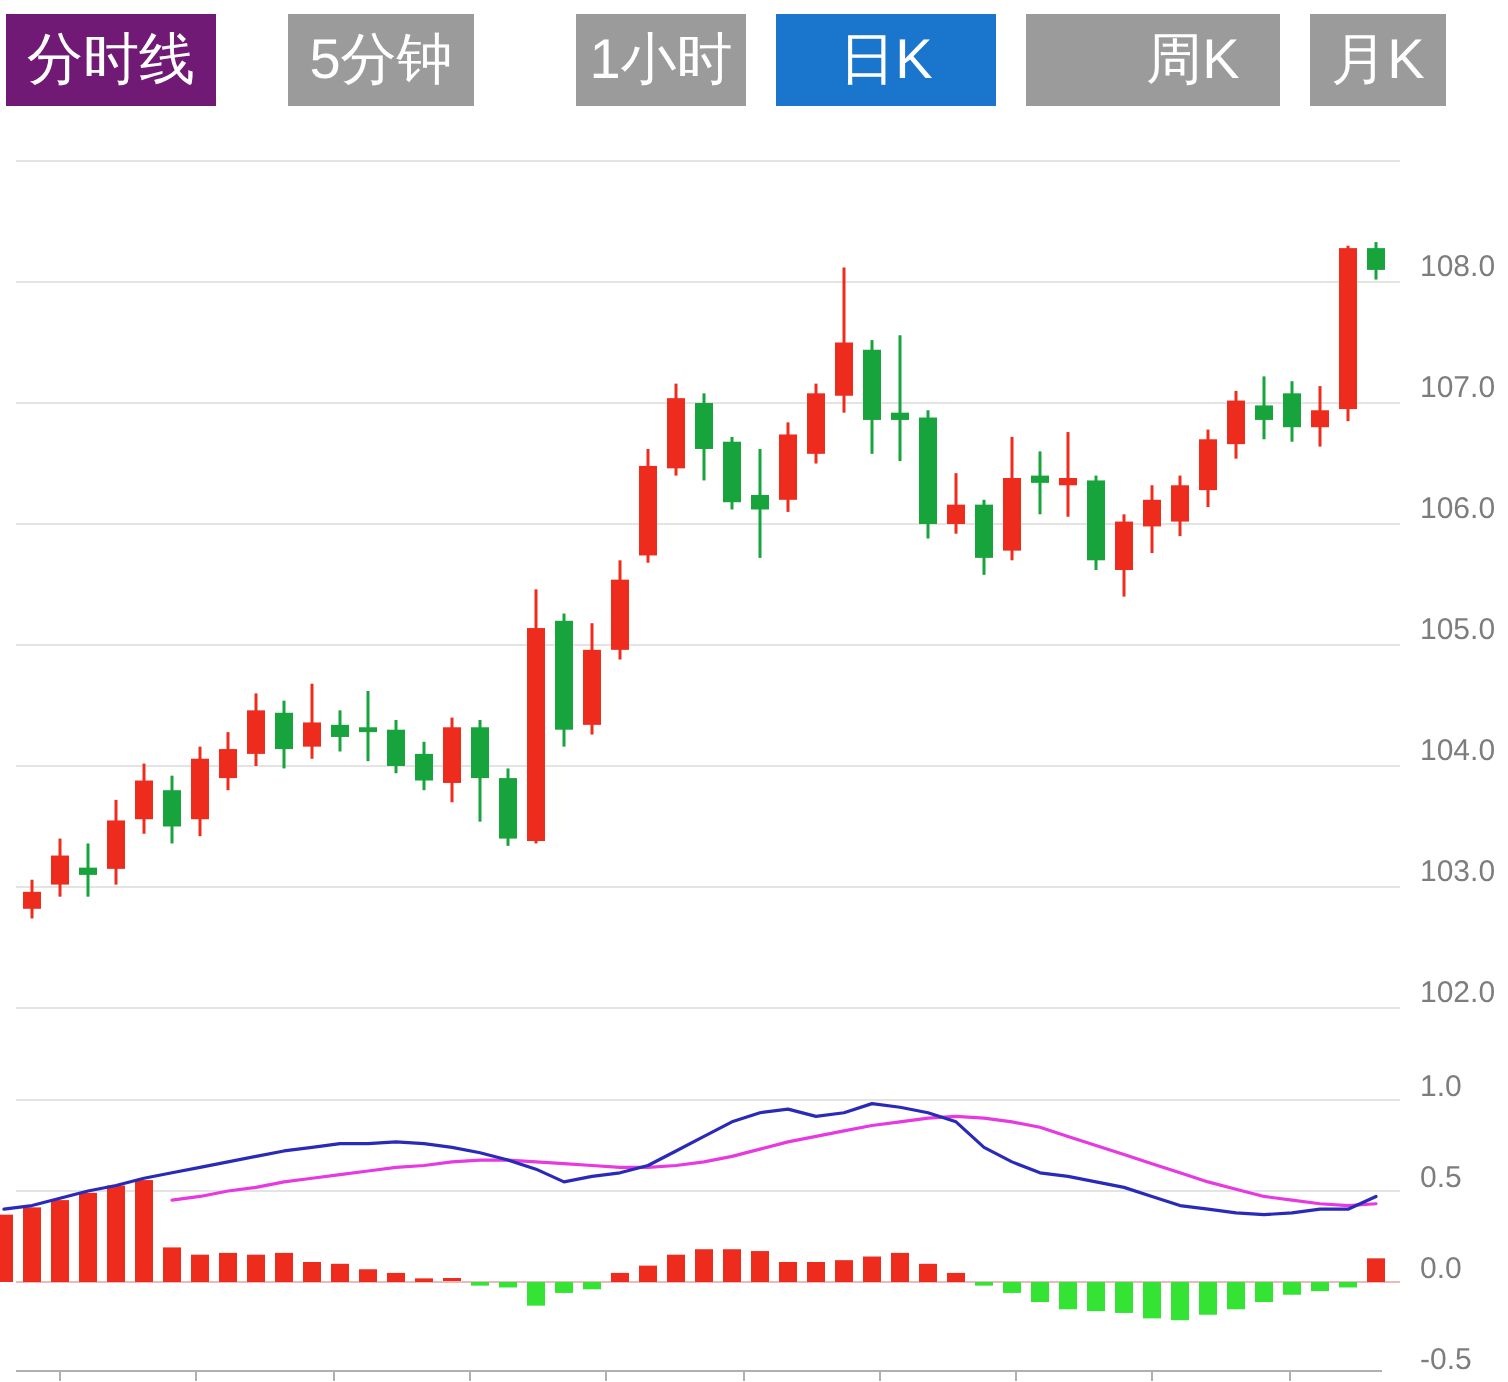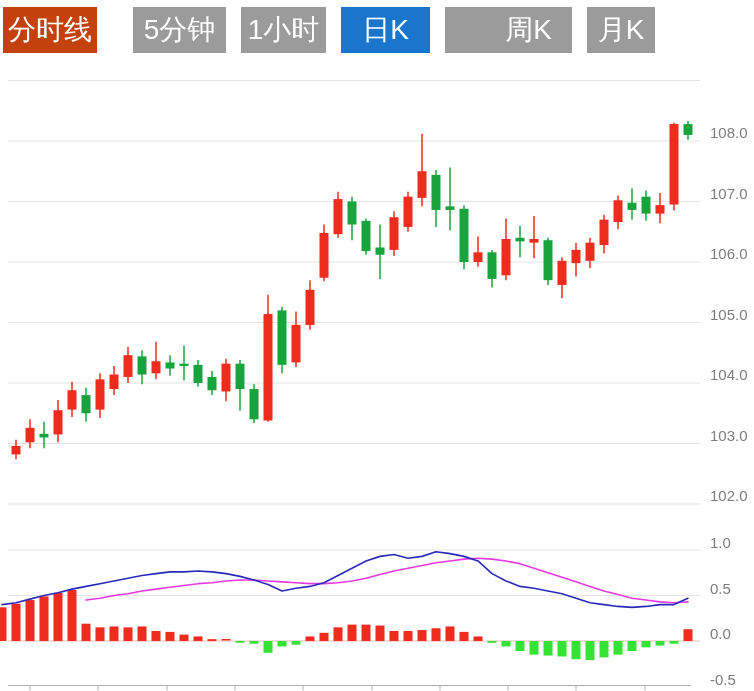--- a/index.html
+++ b/index.html
@@ -21,24 +21,24 @@
   #chart-svg{position:absolute;left:0;top:0;z-index:1;}
   text.axis-label{
     font-family:"Liberation Sans","DejaVu Sans",sans-serif;
     font-size:15px;
   }
 </style>
 </head>
 <body>
 
 <div class="tabbar" id="tabbar">
-    <div class="tab" style="width: 94px; background: #c2410c; color: rgb(255, 255, 255);">分时线</div>
+    <div class="tab" style="width: 105px; background: #701a75; color: rgb(255, 255, 255);">分时线</div>
     <div class="tab" style="width: 93px; background: rgb(155, 155, 155); color: rgb(255, 255, 255); margin-left: 21px;">5分钟</div>
-    <div class="tab" style="width: 85px; background: rgb(155, 155, 155); color: rgb(255, 255, 255);">1小时</div>
-    <div class="tab" style="width: 89px; background: rgb(26, 118, 204); color: rgb(255, 255, 255);">日K</div>
+    <div class="tab" style="width: 85px; background: rgb(155, 155, 155); color: rgb(255, 255, 255); margin-left: 36px;">1小时</div>
+    <div class="tab" style="width: 110px; background: rgb(26, 118, 204); color: rgb(255, 255, 255);">日K</div>
     <div class="tab" style="width: 87px; background: rgb(155, 155, 155); color: rgb(255, 255, 255); padding-left: 40px;">周K</div>
     <div class="tab" style="width: 68px; background: rgb(155, 155, 155); color: rgb(255, 255, 255);">月K</div>
   </div>
 
 <svg id="chart-svg" width="754" height="691" viewBox="0 0 754 691">
   <g id="g-price-grid">
       <line x1="8" y1="80.5" x2="700" y2="80.5" stroke="#e4e4e4" stroke-width="1"></line>
       <line x1="8" y1="141" x2="700" y2="141" stroke="#e4e4e4" stroke-width="1"></line>
       <line x1="8" y1="201.5" x2="700" y2="201.5" stroke="#e4e4e4" stroke-width="1"></line>
       <line x1="8" y1="262" x2="700" y2="262" stroke="#e4e4e4" stroke-width="1"></line>

